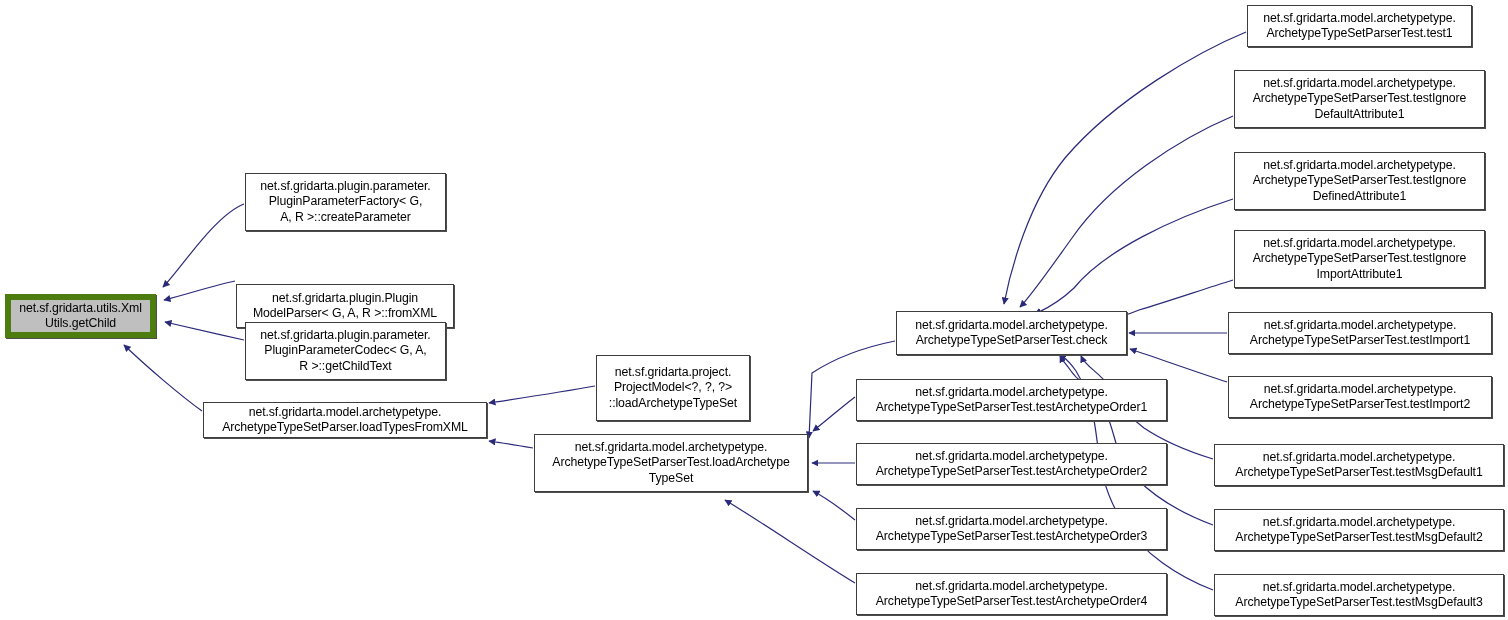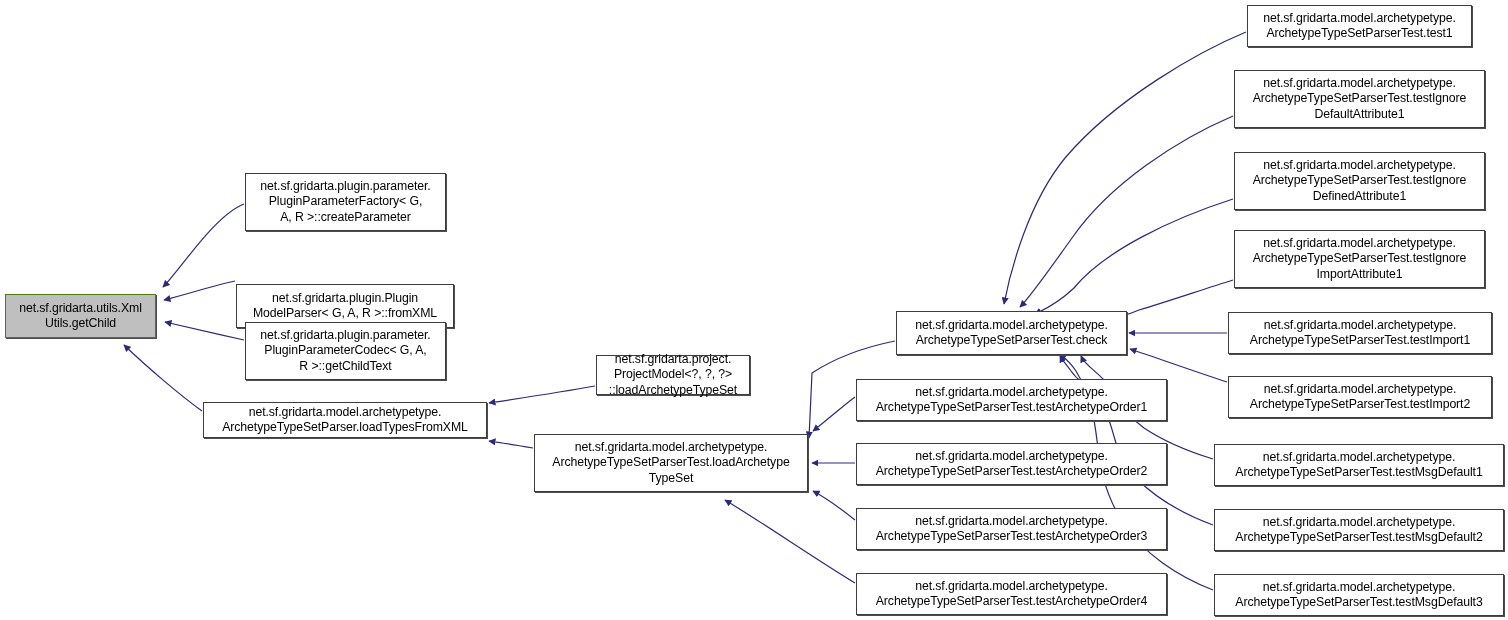--- a/index.html
+++ b/index.html
@@ -36,21 +36,21 @@
     text-align: center;
     font-size: 12.3px;
     line-height: 15.2px;
     letter-spacing: -0.1px;
     white-space: pre-line;
     padding: 0 5px;
     box-shadow: 1px 1px 0 0 #4d4d4d;
   }
   .node.root {
     background: #bfbfbf;
-    border: 1px solid #4d7c0f;
+    border: 6px solid #4d7c0f;
   }
 </style>
 </head>
 <body>
 
 <div id="graph-root">
   <svg id="edge-layer" viewBox="0 0 1508 620" width="1508" height="620" xmlns="http://www.w3.org/2000/svg">
     <defs>
       <marker id="arrow" viewBox="0 0 10 10" refX="9" refY="5" markerWidth="6" markerHeight="6" orient="auto-start-reverse">
         <path d="M 0 0 L 10 5 L 0 10 z" fill="#2a2a7a"></path>
@@ -85,21 +85,21 @@
       <div class="node" style="left: 245px; top: 173px; width: 201px; height: 58px;">net.sf.gridarta.plugin.parameter.
 PluginParameterFactory&lt; G,
 A, R &gt;::createParameter</div>
       <div class="node" style="left: 236px; top: 259px; width: 218px; height: 44px; margin-top: 25px;">net.sf.gridarta.plugin.Plugin
 ModelParser&lt; G, A, R &gt;::fromXML</div>
       <div class="node" style="left: 245px; top: 322px; width: 201px; height: 58px;">net.sf.gridarta.plugin.parameter.
 PluginParameterCodec&lt; G, A,
 R &gt;::getChildText</div>
       <div class="node" style="left: 203px; top: 402px; width: 284px; height: 36px;">net.sf.gridarta.model.archetypetype.
 ArchetypeTypeSetParser.loadTypesFromXML</div>
-      <div class="node" style="left: 596px; top: 355px; width: 154px; height: 40px;">net.sf.gridarta.project.
+      <div class="node" style="left: 596px; top: 355px; width: 154px; height: 66px;">net.sf.gridarta.project.
 ProjectModel&lt;?, ?, ?&gt;
 ::loadArchetypeTypeSet</div>
       <div class="node" style="left: 534px; top: 434px; width: 274px; height: 58px;">net.sf.gridarta.model.archetypetype.
 ArchetypeTypeSetParserTest.loadArchetype
 TypeSet</div>
       <div class="node" style="left: 896px; top: 311px; width: 231px; height: 44px;">net.sf.gridarta.model.archetypetype.
 ArchetypeTypeSetParserTest.check</div>
       <div class="node" style="left: 856px; top: 379px; width: 311px; height: 42px;">net.sf.gridarta.model.archetypetype.
 ArchetypeTypeSetParserTest.testArchetypeOrder1</div>
       <div class="node" style="left: 856px; top: 443px; width: 311px; height: 42px;">net.sf.gridarta.model.archetypetype.

